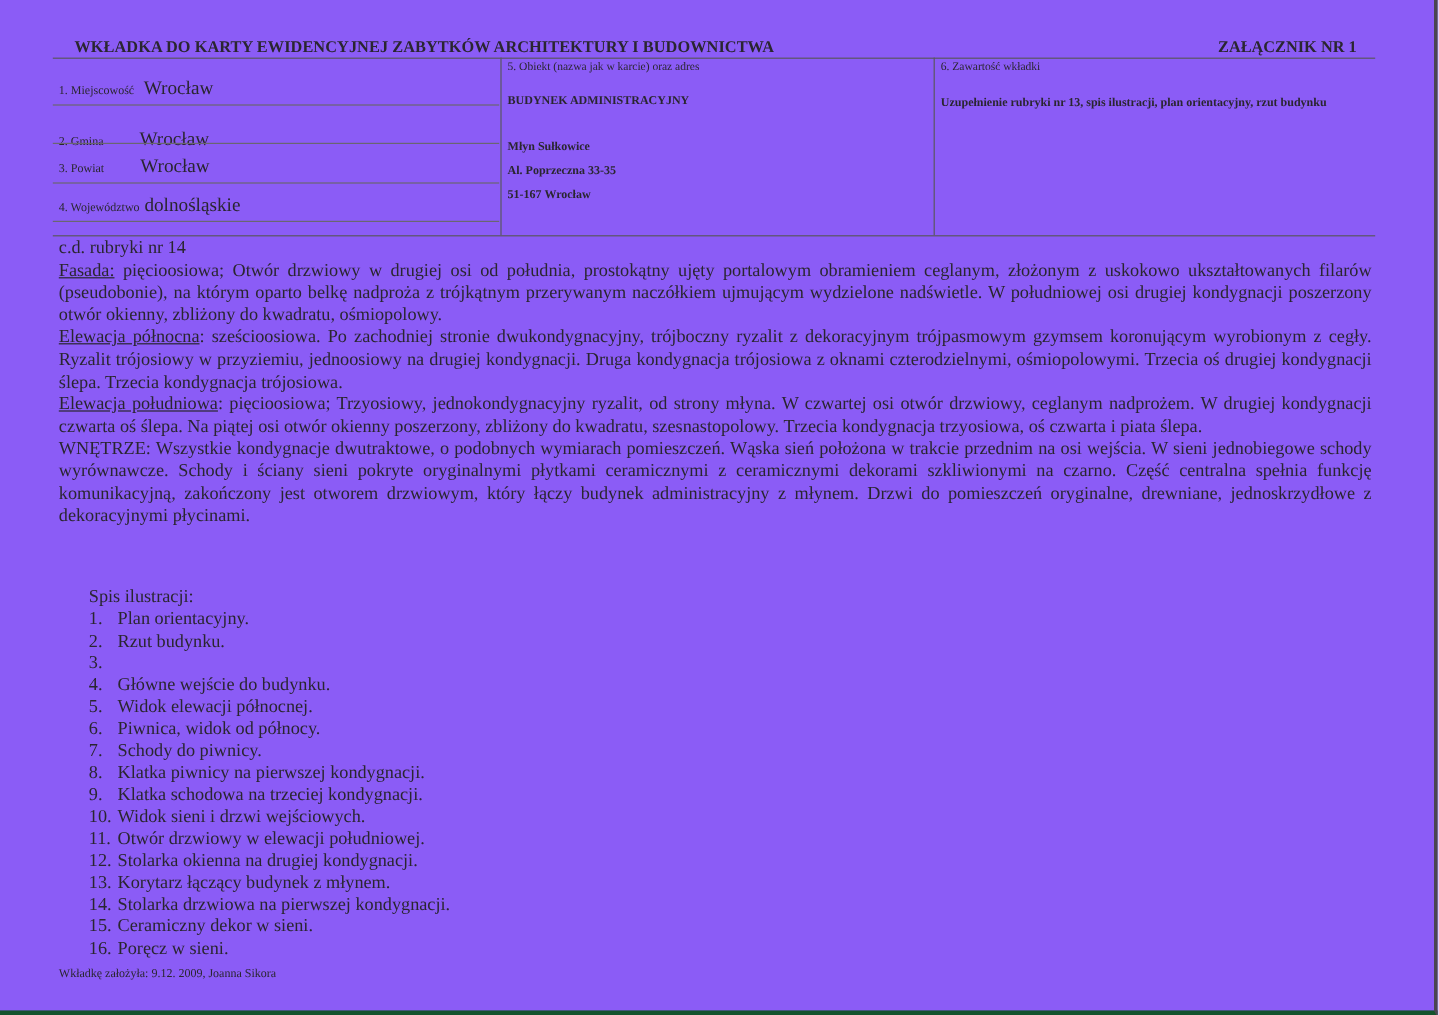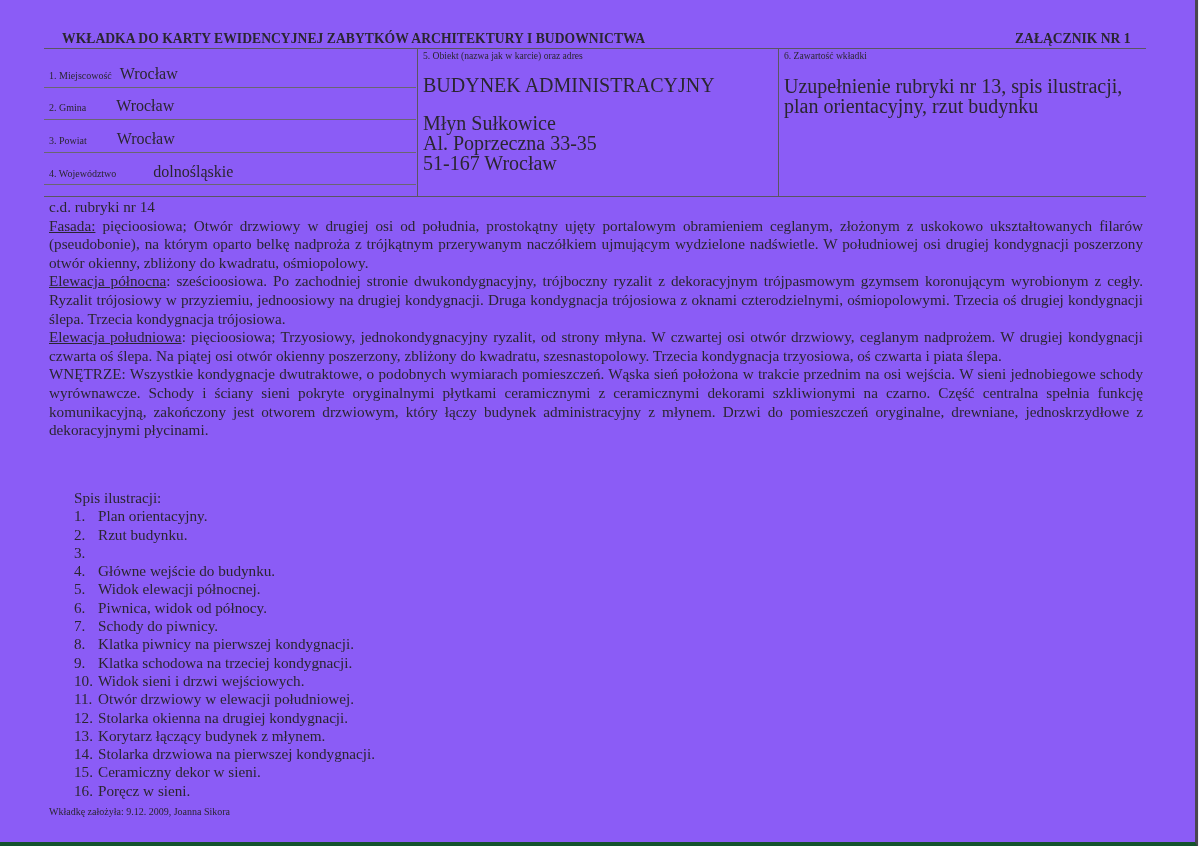--- a/index.html
+++ b/index.html
@@ -24,21 +24,21 @@
   .title {
     left: 62px; top: 31px; font-weight: bold; font-size: 13.6px; letter-spacing: 0.05px;
     white-space: nowrap;
   }
   .annex {
     left: 1015px; top: 31px; font-weight: bold; font-size: 13.6px; white-space: nowrap; text-align: right;
   }
   .small-label { font-size: 10px; white-space: nowrap; }
   .field-value { font-size: 16px; white-space: nowrap; }
   .cell-label { font-size: 9.6px; white-space: nowrap; }
-  .cell-text { font-size: 20px; line-height: 20px; }
+  .cell-text { font-size: 10px; line-height: 20px; font-weight: bold; }
 
   .body-text {
     position: absolute; left: 49px; top: 198px; width: 1094px;
     font-size: 15.2px; line-height: 18.6px; text-align: justify;
   }
   .body-text p { margin: 0; }
   .u { text-decoration: underline; }
 
   .illus {
     position: absolute; left: 49px; top: 489px; font-size: 15.2px; line-height: 18.3px; margin-left: 25px;
@@ -58,35 +58,35 @@
   <div class="abs title">WKŁADKA DO KARTY EWIDENCYJNEJ ZABYTKÓW ARCHITEKTURY I BUDOWNICTWA</div>
   <div class="abs annex">ZAŁĄCZNIK NR 1</div>
   <div class="hline" style="left:44px; top:48px; width:1102px;"></div>
 
   <div class="abs" style="left:49px; top:65px;">
     <span class="small-label">1. Miejscowość</span>
     <span class="field-value" style="margin-left:4px;">Wrocław</span>
   </div>
   <div class="hline thin" style="left:44px; top:87px; width:372px;"></div>
 
-  <div class="abs" style="left:49px; top:97px;text-align:center;">
+  <div class="abs" style="left:49px; top:108px;text-align:center;">
     <span class="small-label">2. Gmina</span>
     <span class="field-value" style="margin-left:26px;">Wrocław</span>
   </div>
   <div class="hline thin" style="left:44px; top:119px; width:372px;"></div>
 
   <div class="abs" style="left:49px; top:130px;">
     <span class="small-label">3. Powiat</span>
     <span class="field-value" style="margin-left:26px;">Wrocław</span>
   </div>
   <div class="hline thin" style="left:44px; top:152px; width:372px;"></div>
 
   <div class="abs" style="left:49px; top:163px;">
     <span class="small-label">4. Województwo</span>
-    <span class="field-value" style="margin-left:33px;">dolnośląskie</span>
+    <span class="field-value" style="">dolnośląskie</span>
   </div>
   <div class="hline thin" style="left:44px; top:184px; width:372px;"></div>
 
   <div class="vline" style="left:417px; top:48px; height:148px;"></div>
   <div class="vline" style="left:778px; top:48px; height:148px;"></div>
 
   <div class="abs cell-label" style="left:423px; top:50px;">5. Obiekt (nazwa jak w karcie) oraz adres</div>
   <div class="abs cell-text" style="left:423px; top:75px;">BUDYNEK ADMINISTRACYJNY</div>
   <div class="abs cell-text" style="left:423px; top:113px;">
     <div>Młyn Sułkowice</div>

